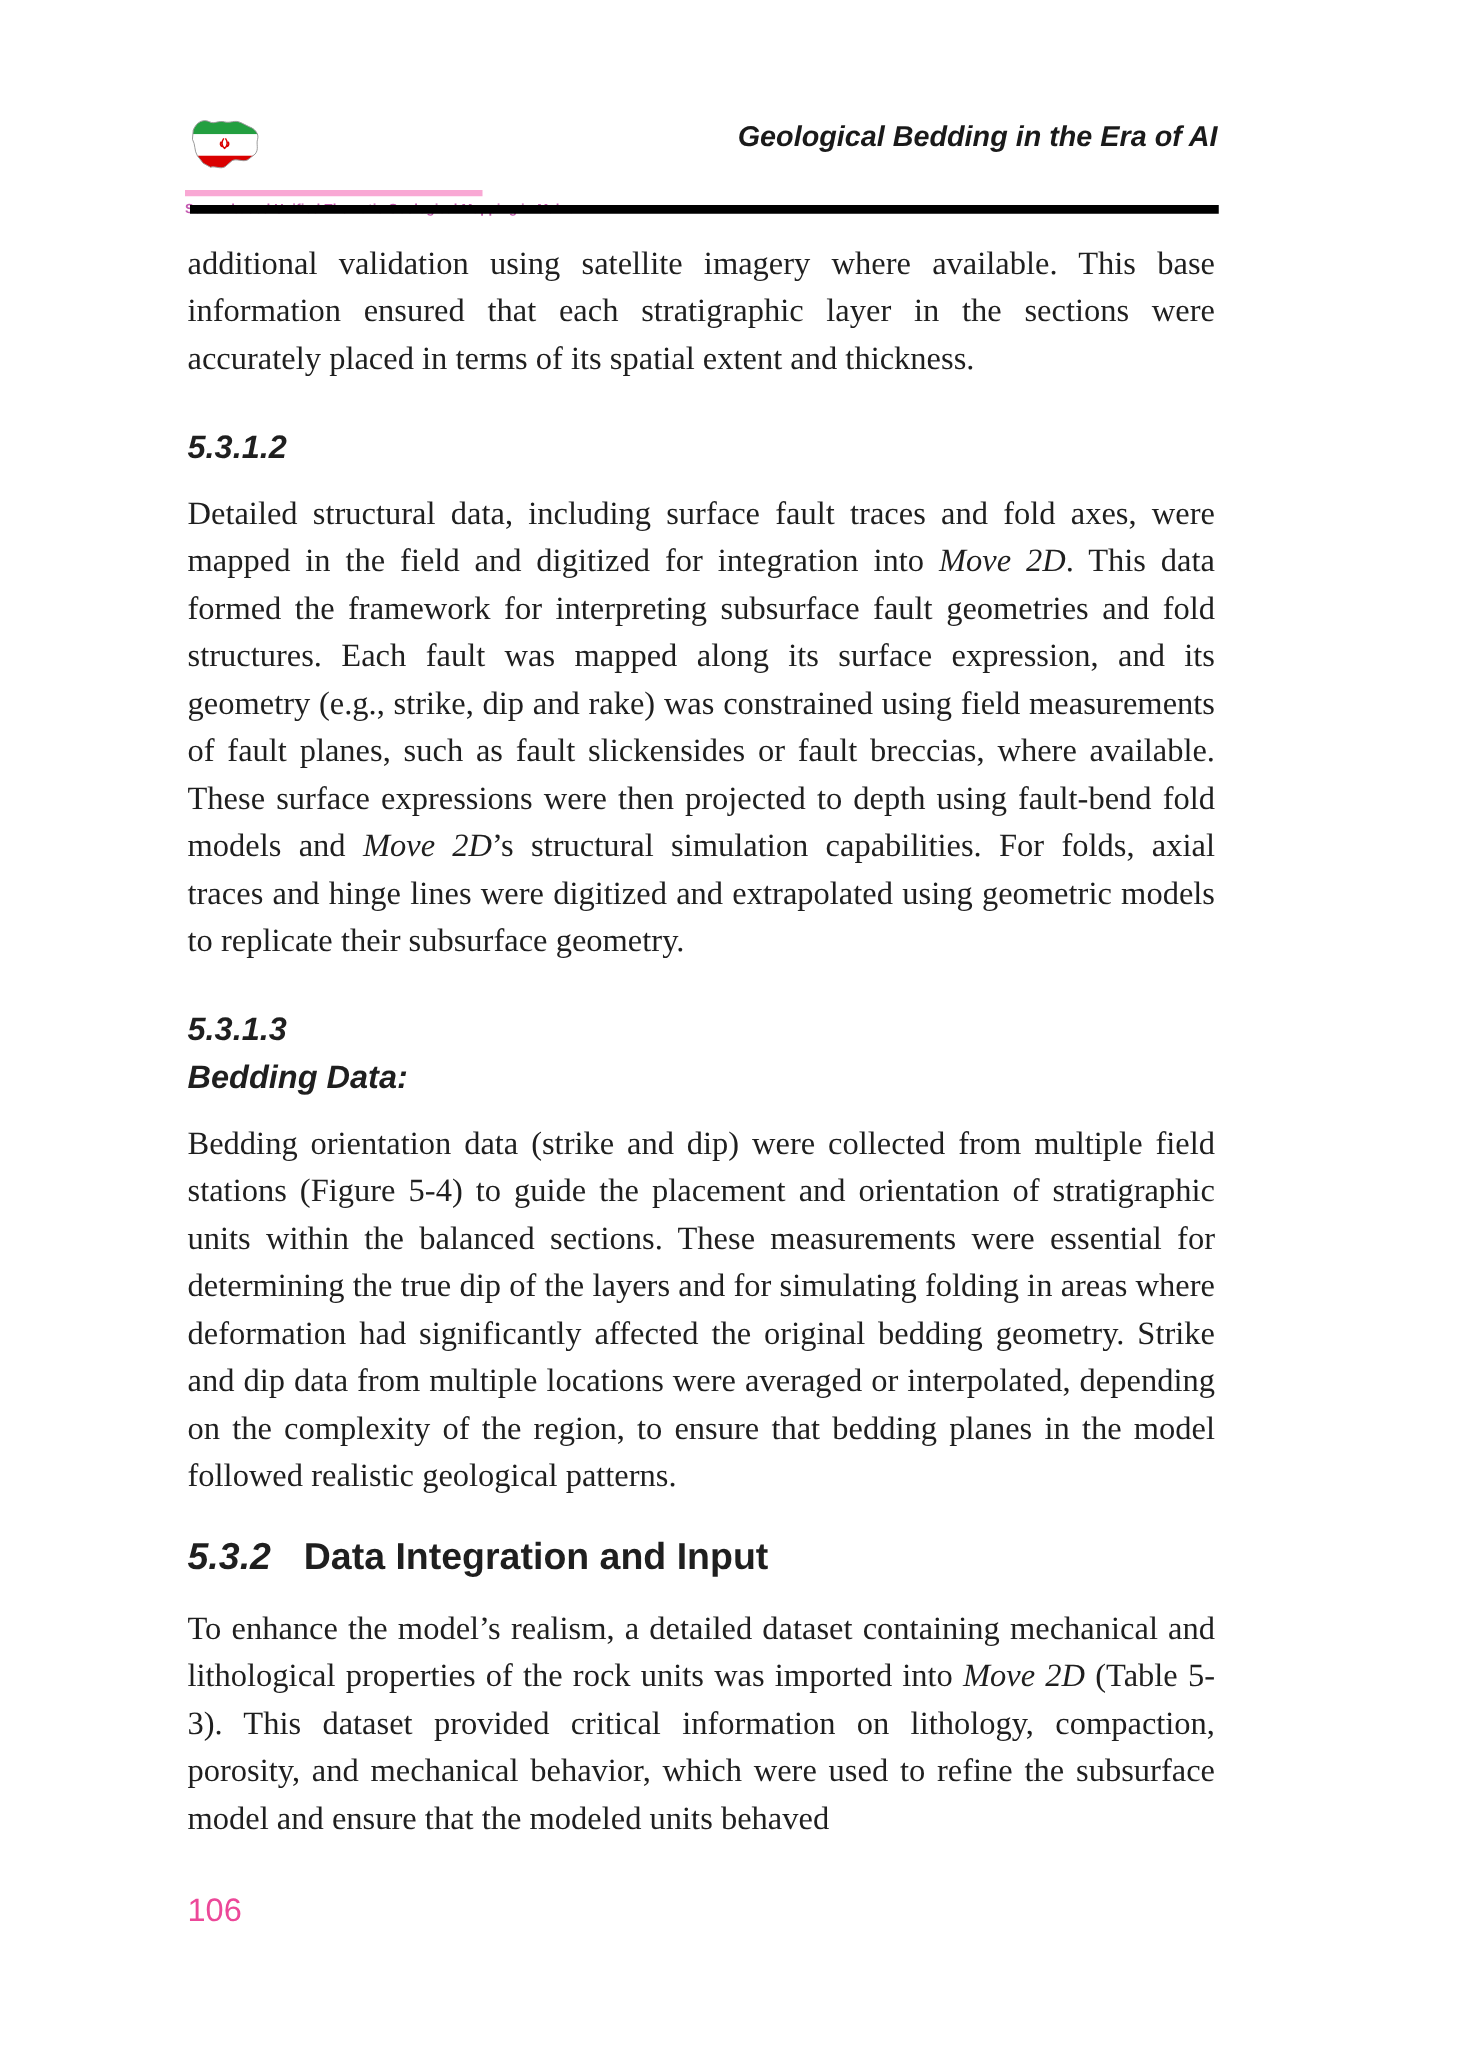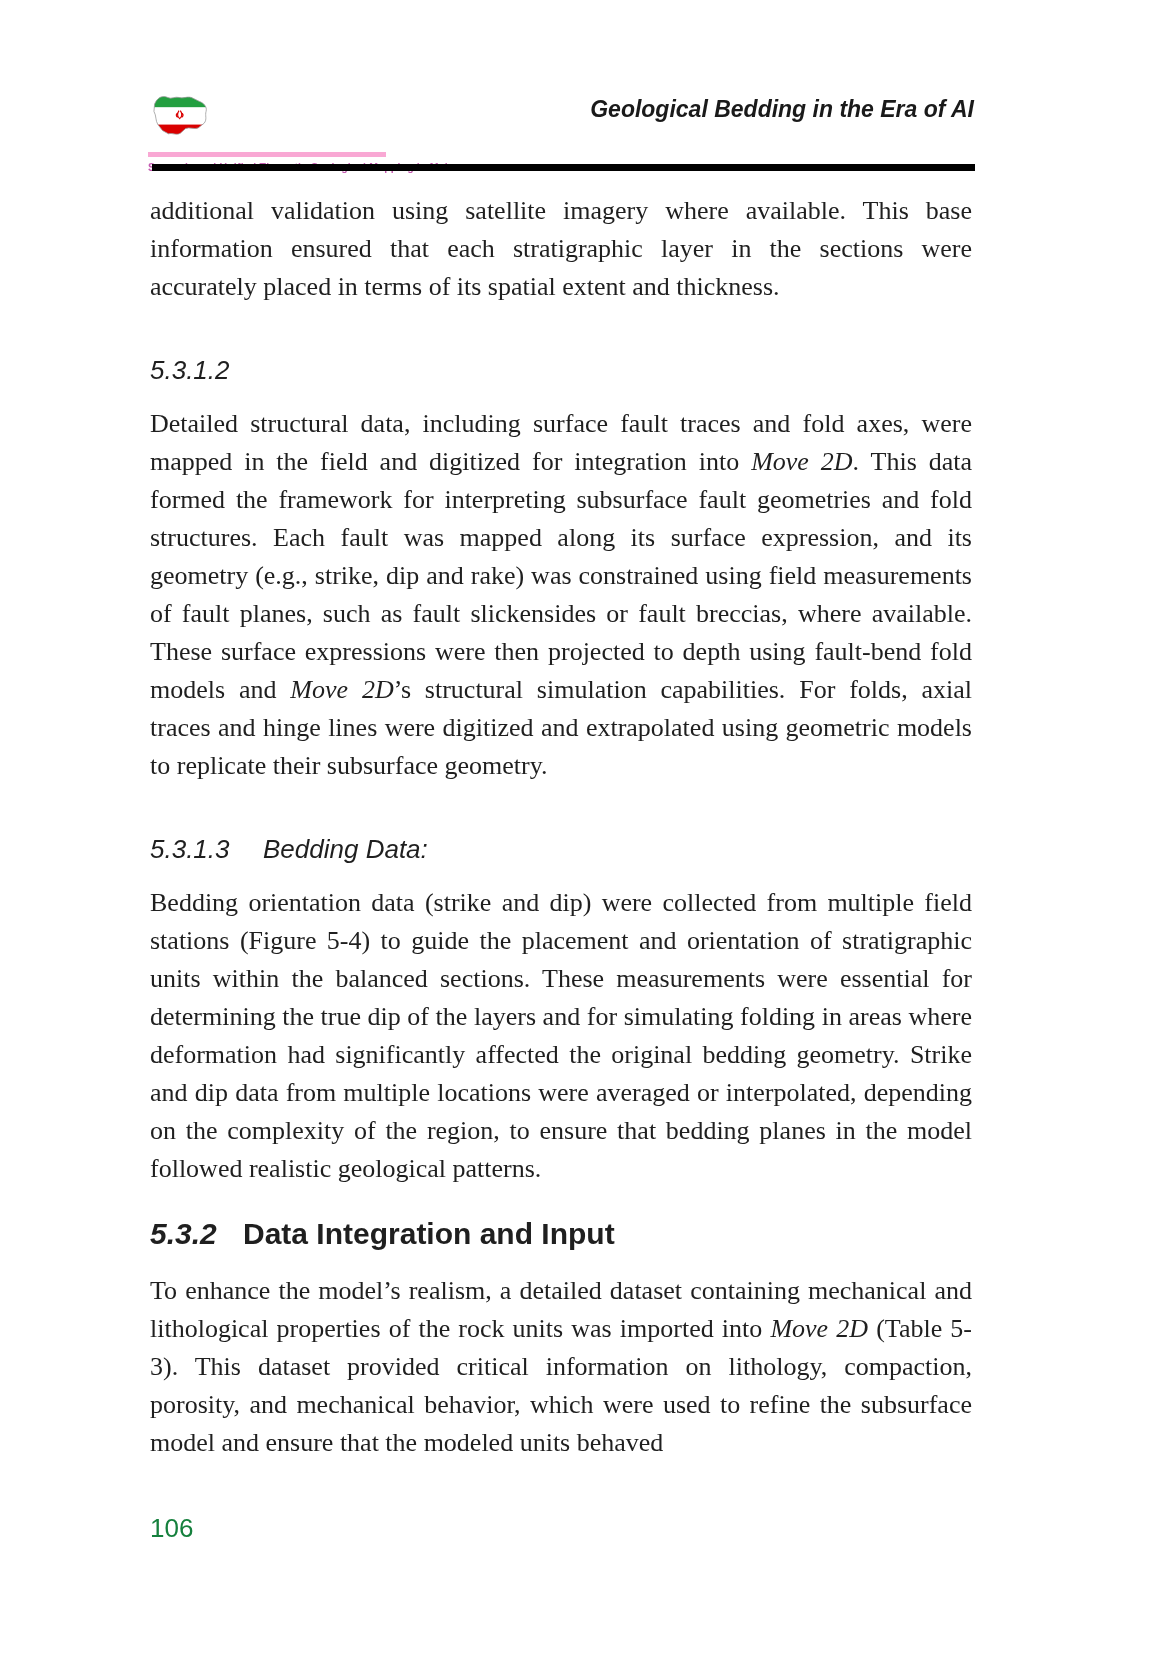--- a/index.html
+++ b/index.html
@@ -40,31 +40,31 @@
 
   
   .content { position: absolute; left: 150px; top: 192px; width: 822px; }
   p.body {
     font-size: 26px; line-height: 38px;
     text-align: justify; margin: 0; font-family: Liberation Serif, serif;
   }
   p.body .it { font-style: italic; }
   .h3 {
     display: flex; align-items: baseline;
-    font-size: 26px; font-weight: normal; font-style: italic;
-    margin: 45px 0 16px 0; line-height: 38px;
+    font-size: 26px; font-weight: bold; font-style: italic;
+    margin: 32px 0 16px 0; line-height: 38px; flex-direction: column;
   }
   .h3 .num { width: 113px; flex: none; font-style: italic; }
   .h2 {
     display: flex; align-items: baseline;
     font-size: 30px; font-weight: bold;
     margin: 26px 0 18px 0; line-height: 40px;
   }
   .h2 .num { width: 93px; flex: none; font-style: italic; }
-  .page-number { position: absolute; left: 150px; top: 1513px; font-size: 26px; color: #15803d; }
+  .page-number { position: absolute; left: 150px; top: 1513px; font-size: 26px; color: #ec4899; }
 </style>
 </head>
 <body>
 
 <div class="page">
 
   <div class="logo">
     <div class="logo-row">
       <svg class="map-svg" viewBox="0 0 100 80">
         <defs>

